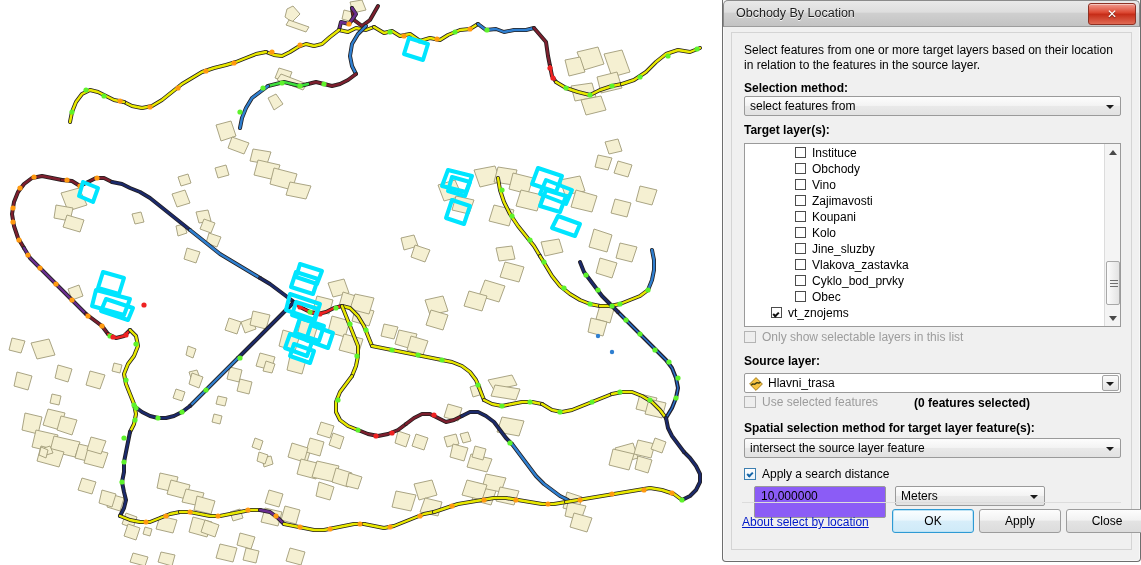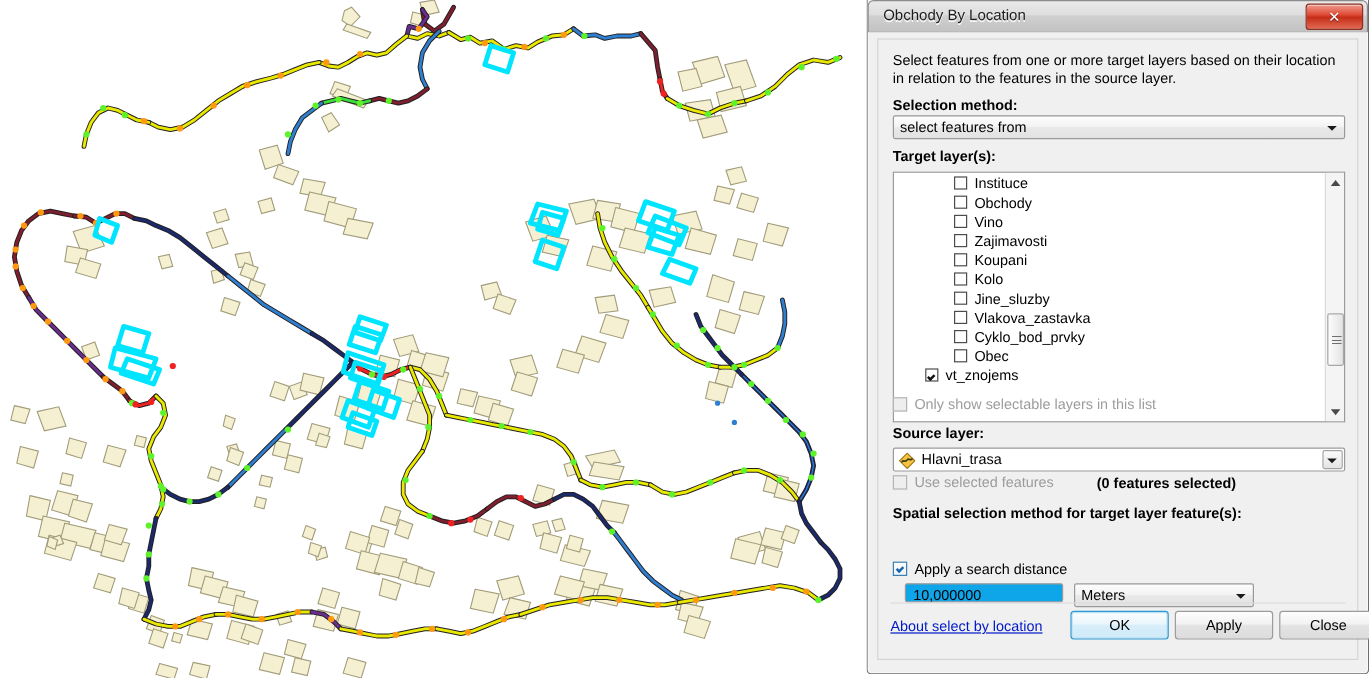--- a/index.html
+++ b/index.html
@@ -62,21 +62,21 @@
   .combo.white{background:#fff;}
   .combo.white .arrow-box{
     position:absolute;right:1px;top:1px;width:17px;height:16px;
     background:linear-gradient(to bottom,#fbfbfb,#e4e4e4);border:1px solid #a3a3a3;
     border-radius:2px;box-sizing:border-box;
   }
   .combo.white .arrow{right:6px;top:8px;}
 
   
   #layer-list{
-    position:absolute;left:12px;top:110px;width:377px;height:209px;
+    position:absolute;left:12px;top:110px;width:377px;height:184px;
     background:#fff;border:1px solid #9a9a9a;box-sizing:border-box;overflow:hidden;
   }
   .layer-row{position:relative;height:16px;line-height:16px;padding-left:4px;white-space:nowrap;cursor:default;}
   .layer-row.indent{padding-left:50px;}
   .layer-row.indent0{padding-left:26px;}
   .cb{
     display:inline-block;width:11px;height:11px;box-sizing:border-box;
     background:#fff;border:1px solid #4c4c4c;vertical-align:-1px;margin-right:6px;position:relative;
   }
   .cb.checked:after{
@@ -119,21 +119,21 @@
     border-left:2px solid #1565a8;border-bottom:2px solid #1565a8;transform:rotate(-45deg);
   }
 
   
   .srcicon{
     position:absolute;left:4px;top:3px;width:14px;height:14px;
   }
 
   
   .txtinput{
-    position:absolute;box-sizing:border-box;height:16px;background:#0ea5e9;
+    position:absolute;box-sizing:border-box;height:32px;background:#8b5cf6;
     border:1px solid #9a9a9a;border-radius:2px;
   }
   .txtinput .v{position:absolute;left:6px;top:2px;font-size:12px;color:#000;}
 
   
   #link{
     position:absolute;left:10px;bottom:20px;font-size:12px;color:#0019c8;
     text-decoration:underline;cursor:pointer;white-space:nowrap;
   }
   .btn{
@@ -694,20 +694,24 @@
     </div>
 
     <div class="chkrow disabled" style="left:12px;top:362px;">
       <div class="box"></div>
       <div class="txt">Use selected features</div>
     </div>
     <div class="lbl" style="left:182px;top:363px;">(0 features selected)</div>
 
     <div class="lbl" style="left:12px;top:388px;">Spatial selection method for target layer feature(s):</div>
 
+    <div class="combo" style="left:12px;top:405px;width:377px;">
+      <div class="val">intersect the source layer feature</div>
+      <div class="arrow"></div>
+    </div>
 
     <div class="chkrow" style="left:12px;top:434px;">
       <div class="box on"></div>
       <div class="txt">Apply a search distance</div>
     </div>
 
     <div class="txtinput" style="left:22px;top:453px;width:132px;">
       <div class="v">10,000000</div>
     </div>
 

